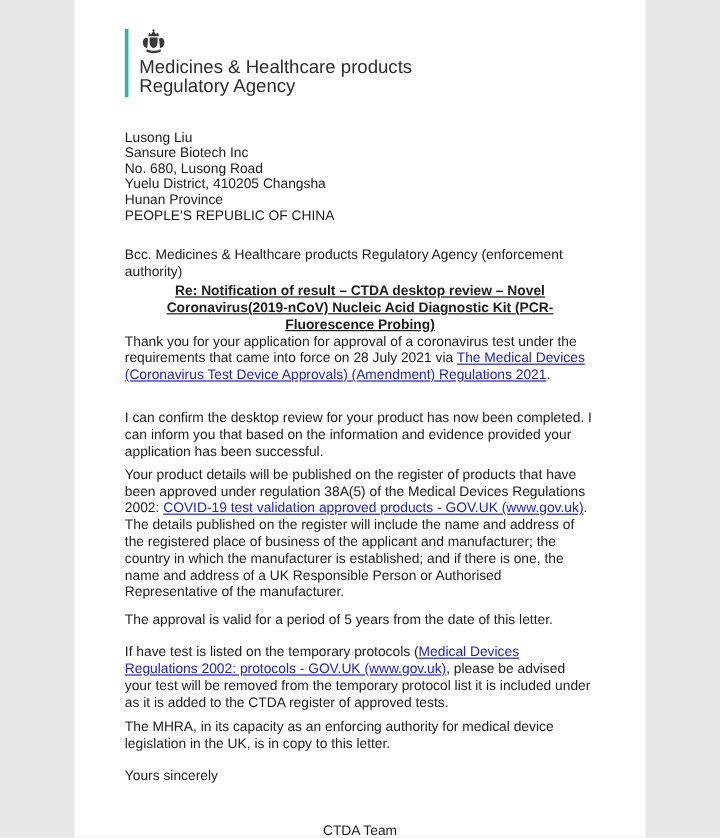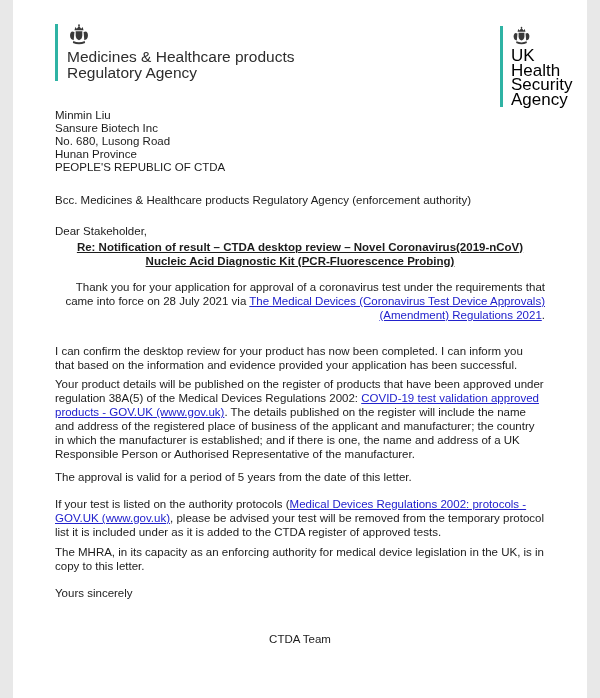--- a/index.html
+++ b/index.html
@@ -1,18 +1,18 @@
 <!DOCTYPE html>
 <html><head>
 <meta charset="utf-8">
 <style>
   html,body{margin:0;padding:0;background:#e8e8e8;}
   .page{
     position:relative;
-    width:574px;height:698px;
+    width:476px;height:698px;
     background:#ffffff;
     font-family:"Liberation Sans","DejaVu Sans",sans-serif;
     color:#1c1c1c;
     overflow:hidden;
     margin:0 auto;
   }
   
   .logo{position:absolute;border-left:3px solid #2fb3a4;}
   .logo-mhra{left:42px;top:24px;padding-left:9px;}
   .logo-ukhsa{left:487px;top:26px;padding-left:8px;}
@@ -31,21 +31,21 @@
   .bcc-line{margin-top:19px;}
   .salutation{margin-top:17px;}
   .subject{
     margin-top:2px;
     font-weight:bold;
     text-decoration:underline;
     line-height:14px;
     text-align:center;
   }
   .para{margin:0;}
-  .p-application{margin-top:12px;text-align:right;}
+  .p-application{}
   .p-confirm{margin-top:22px;}
   .p-register{margin-top:5px;}
   .p-validity{margin-top:9px;}
   .p-protocols{margin-top:13px;}
   .p-mhra{margin-top:6px;}
   .closing{margin-top:13px;}
   .signature{margin-top:32px;text-align:center;}
   a.link{color:#2222cc;text-decoration:underline;cursor:pointer;}
 </style>
 </head>
@@ -77,43 +77,43 @@
         <use href="#crest"></use>
       </svg>
     <div class="logo-line">UK Health</div>
     <div class="logo-line">Security</div>
     <div class="logo-line">Agency</div>
   </div>
 
   <div class="content">
 
     <div>
-      <div class="addr-line">Minmin Liu</div>
+      <div class="addr-line">Lusong Liu</div>
       <div class="addr-line">Sansure Biotech Inc</div>
       <div class="addr-line">No. 680, Lusong Road</div>
+      <div class="addr-line">Yuelu District, 410205 Changsha</div>
       <div class="addr-line">Hunan Province</div>
-      <div class="addr-line">PEOPLE'S REPUBLIC OF CTDA</div>
+      <div class="addr-line">PEOPLE'S REPUBLIC OF CHINA</div>
     </div>
 
 
     <div class="bcc-line">Bcc. Medicines &amp; Healthcare products Regulatory Agency (enforcement authority)</div>
 
-    <div class="salutation">Dear Stakeholder,</div>
 
     <div class="subject">Re: Notification of result – CTDA desktop review – Novel Coronavirus(2019-nCoV) Nucleic Acid Diagnostic Kit (PCR-Fluorescence Probing)</div>
 
     <p class="para p-application"><span>Thank you for your application for approval of a coronavirus test under the requirements that came into force on 28 July 2021 via </span><a class="link">The Medical Devices (Coronavirus Test Device Approvals) (Amendment) Regulations 2021</a><span>.</span></p>
 
     <p class="para p-confirm">I can confirm the desktop review for your product has now been completed. I can inform you that based on the information and evidence provided your application has been successful.</p>
 
     <p class="para p-register"><span>Your product details will be published on the register of products that have been approved under regulation 38A(5) of the Medical Devices Regulations 2002: </span><a class="link">COVID-19 test validation approved products - GOV.UK (www.gov.uk)</a><span>. The details published on the register will include the name and address of the registered place of business of the applicant and manufacturer; the country in which the manufacturer is established; and if there is one, the name and address of a UK Responsible Person or Authorised Representative of the manufacturer.</span></p>
 
     <p class="para p-validity">The approval is valid for a period of 5 years from the date of this letter.</p>
 
-    <p class="para p-protocols"><span>If your test is listed on the authority protocols (</span><a class="link">Medical Devices Regulations 2002: protocols - GOV.UK (www.gov.uk)</a><span>, please be advised your test will be removed from the temporary protocol list it is included under as it is added to the CTDA register of approved tests.</span></p>
+    <p class="para p-protocols"><span>If have test is listed on the temporary protocols (</span><a class="link">Medical Devices Regulations 2002: protocols - GOV.UK (www.gov.uk)</a><span>, please be advised your test will be removed from the temporary protocol list it is included under as it is added to the CTDA register of approved tests.</span></p>
 
     <p class="para p-mhra">The MHRA, in its capacity as an enforcing authority for medical device legislation in the UK, is in copy to this letter.</p>
 
     <div class="closing">Yours sincerely</div>
 
     <div class="signature">CTDA Team</div>
 
   </div>
 </div>
 

